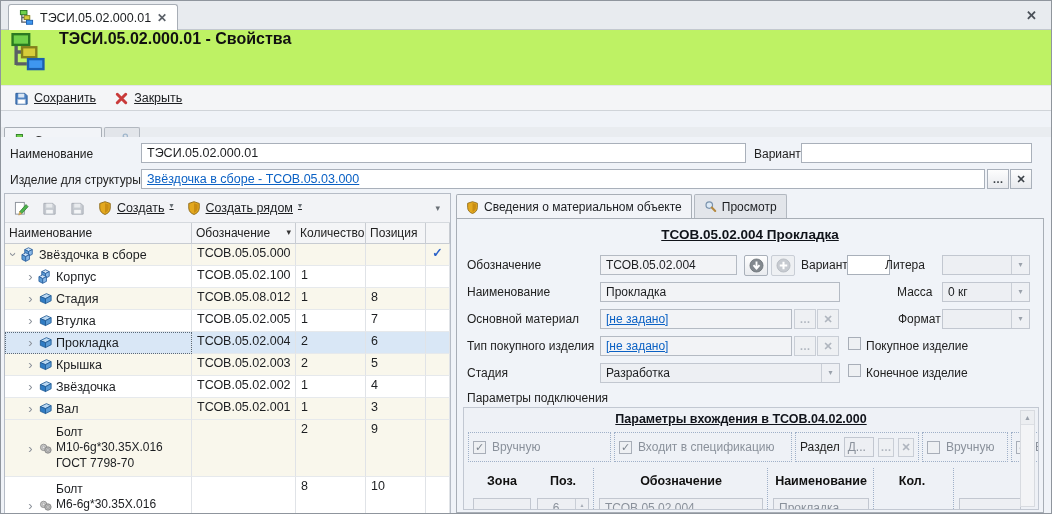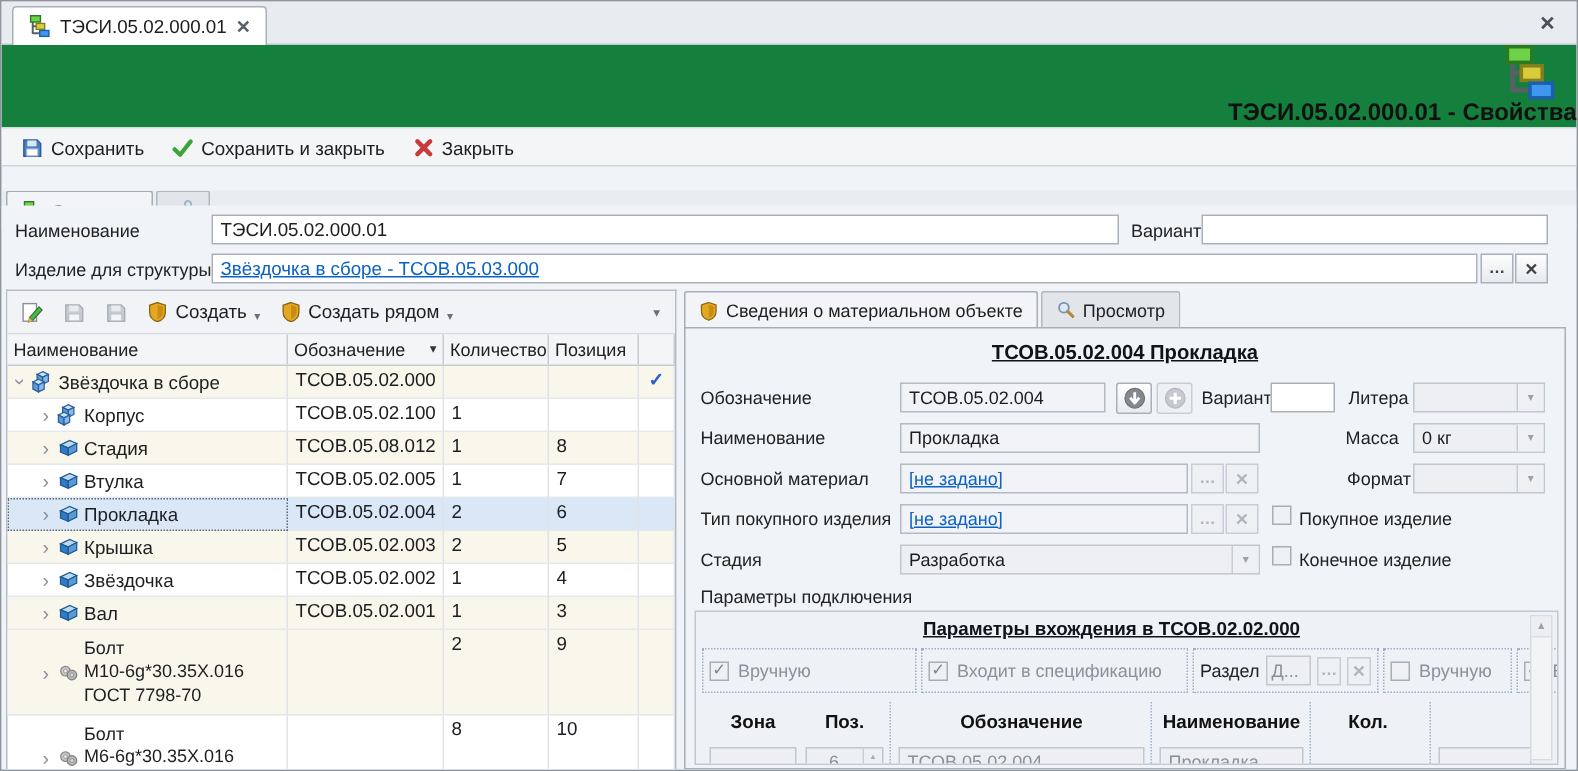--- a/index.html
+++ b/index.html
@@ -9,27 +9,27 @@
 
   
   .tabstrip { position:absolute; left:0; top:0; right:0; height:29px; background:#e8ebef; border-bottom:1px solid #c3c8cf; }
   .wintab { position:absolute; left:7px; top:3px; height:26px; display:flex; align-items:center; gap:6px;
             background:#fff; border:1px solid #a8aeb6; border-bottom:none; border-radius:3px 3px 0 0; padding:0 10px; }
   .wintab .t { font-size:12.5px; }
   .tabclose { color:#5a6068; font-weight:bold; font-size:12px; cursor:pointer; }
   .stripclose { position:absolute; right:14px; top:7px; color:#4a5058; font-weight:bold; font-size:13px; }
 
   
-  .titlebar { position:absolute; left:0; top:29px; right:0; height:55px; background:#15803d; display:flex; align-items:flex-end;flex-direction:column; }
+  .titlebar { position:absolute; left:0; top:29px; right:0; height:55px; background:#bef264; display:flex; align-items:flex-start; }
   .bigicon { margin:0 12px 0 8px; }
   .title { font-size:16px; font-weight:bold; color:#111; }
 
   
   .toolbar { position:absolute; left:0; top:84px; right:0; height:26px; background:#f4f5f7; border-top:1px solid #e2e5e9; border-bottom:1px solid #d0d4d9; display:flex; align-items:center; padding-left:6px; gap:4px; }
-  .tbtn { display:flex; align-items:flex-end; gap:5px; padding:2px 7px; border-radius:2px; cursor:pointer; font-size:12.5px; }
+  .tbtn { display:flex; align-items:flex-start; gap:5px; padding:2px 7px; border-radius:2px; cursor:pointer; font-size:12.5px;text-decoration:underline; }
 
   
   .doctabs { position:absolute; left:0; top:110px; right:0; height:26px; background:#e9ecf0; border-bottom:1px solid #b9bfc7; display:flex; align-items:flex-end; padding-left:3px;margin-top:16px; }
   .dtab { display:flex; align-items:center; gap:5px; height:25px; padding:0 10px; border:1px solid #b2b8c0; border-bottom:none; border-radius:2px 2px 0 0; background:#e2e5ea; color:#333; margin-right:2px; font-size:12.5px; }
   .dtab.active { background:#f2f4f8; height:26px; margin-bottom:-1px; border-color:#a8aeb6; }
 
   
   .content { position:absolute; left:0; top:136px; right:0; bottom:0; background:#f0f3f8; }
   .lbl { font-size:12px; color:#222; }
   .fld { background:#fff; border:1px solid #a9b0ba; height:20px; line-height:18px; padding:0 5px; font-size:12.5px; overflow:hidden; white-space:nowrap; }
@@ -186,26 +186,20 @@
 
   <div class="toolbar">
     <div class="tbtn">
       <svg width="15" height="15" viewBox="0 0 16 16">
           <use href="#i-floppy"></use>
         </svg>
       <span>Сохранить</span>
     </div>
     <div class="tbtn">
       <svg width="15" height="15" viewBox="0 0 16 16">
-          <use href="#i-check"></use>
-        </svg>
-      <span>Сохранить и закрыть</span>
-    </div>
-    <div class="tbtn">
-      <svg width="15" height="15" viewBox="0 0 16 16">
           <use href="#i-redx"></use>
         </svg>
       <span>Закрыть</span>
     </div>
   </div>
 
   <div class="doctabs">
     <div class="dtab active">
       <svg width="14" height="14" viewBox="0 0 16 16">
           <use href="#i-tree"></use>
@@ -282,21 +276,21 @@
       <div class="tgrid">
 
         <div class="trow odd">
           <div class="namecell">
             <span class="chev open">›</span>
             <svg width="15" height="15" viewBox="0 0 16 16">
                 <use href="#i-assembly"></use>
               </svg>
             <span class="ncell-txt">Звёздочка в сборе</span>
           </div>
-          <div>ТСОВ.05.02.000</div>
+          <div>ТСОВ.05.05.000</div>
           <div></div>
           <div></div>
           <div class="ckcell">✓</div>
         </div>
 
         <div class="trow">
           <div class="namecell child">
             <span class="chev">›</span>
             <svg width="15" height="15" viewBox="0 0 16 16">
                 <use href="#i-assembly"></use>
@@ -458,21 +452,21 @@
             <use href="#i-circdown"></use>
           </svg>
       </div>
       <div class="cirbtn dis abs" style="left:314px; top:36px">
         <svg width="15" height="15" viewBox="0 0 16 16">
             <use href="#i-circplus"></use>
           </svg>
       </div>
       <span class="lbl abs" style="left:344px; top:39px">Вариант</span>
       <div class="fld abs" style="left:390px; top:36px; width:43px"></div>
-      <span class="lbl abs" style="left:442px; top:39px">Литера</span>
+      <span class="lbl abs" style="left:428px; top:39px">Литера</span>
       <div class="combo abs" style="left:485px; top:36px; width:88px">
         <span></span>
         <span class="arr">▾</span>
       </div>
 
       <span class="lbl abs" style="left:10px; top:66px">Наименование</span>
       <div class="rofld abs" style="left:143px; top:63px; width:240px">Прокладка</div>
       <span class="lbl abs" style="left:440px; top:66px">Масса</span>
       <div class="combo abs" style="left:485px; top:63px; width:88px">
         <span>0 кг</span>
@@ -504,21 +498,21 @@
       <div class="combo abs" style="left:143px; top:144px; width:240px">
         <span>Разработка</span>
         <span class="arr">▾</span>
       </div>
       <span class="cb abs" style="left:391px; top:145px"></span>
       <span class="lbl abs" style="left:409px; top:147px">Конечное изделие</span>
 
       <span class="lbl abs" style="left:10px; top:172px">Параметры подключения</span>
 
       <div class="group">
-        <div class="abs gheading" style="left:0; right:20px; top:4px; text-align:center">Параметры вхождения в ТСОВ.02.02.000</div>
+        <div class="abs gheading" style="left:0; right:20px; top:4px; text-align:center">Параметры вхождения в ТСОВ.04.02.000</div>
 
         <div class="dcell" style="left:4px; width:143px">
           <span class="cb">
               <span>✓</span>
             </span>
           <span class="lbl" style="color:#8a919b">Вручную</span>
         </div>
         <div class="dcell" style="left:150px; width:178px">
           <span class="cb">
               <span>✓</span>

